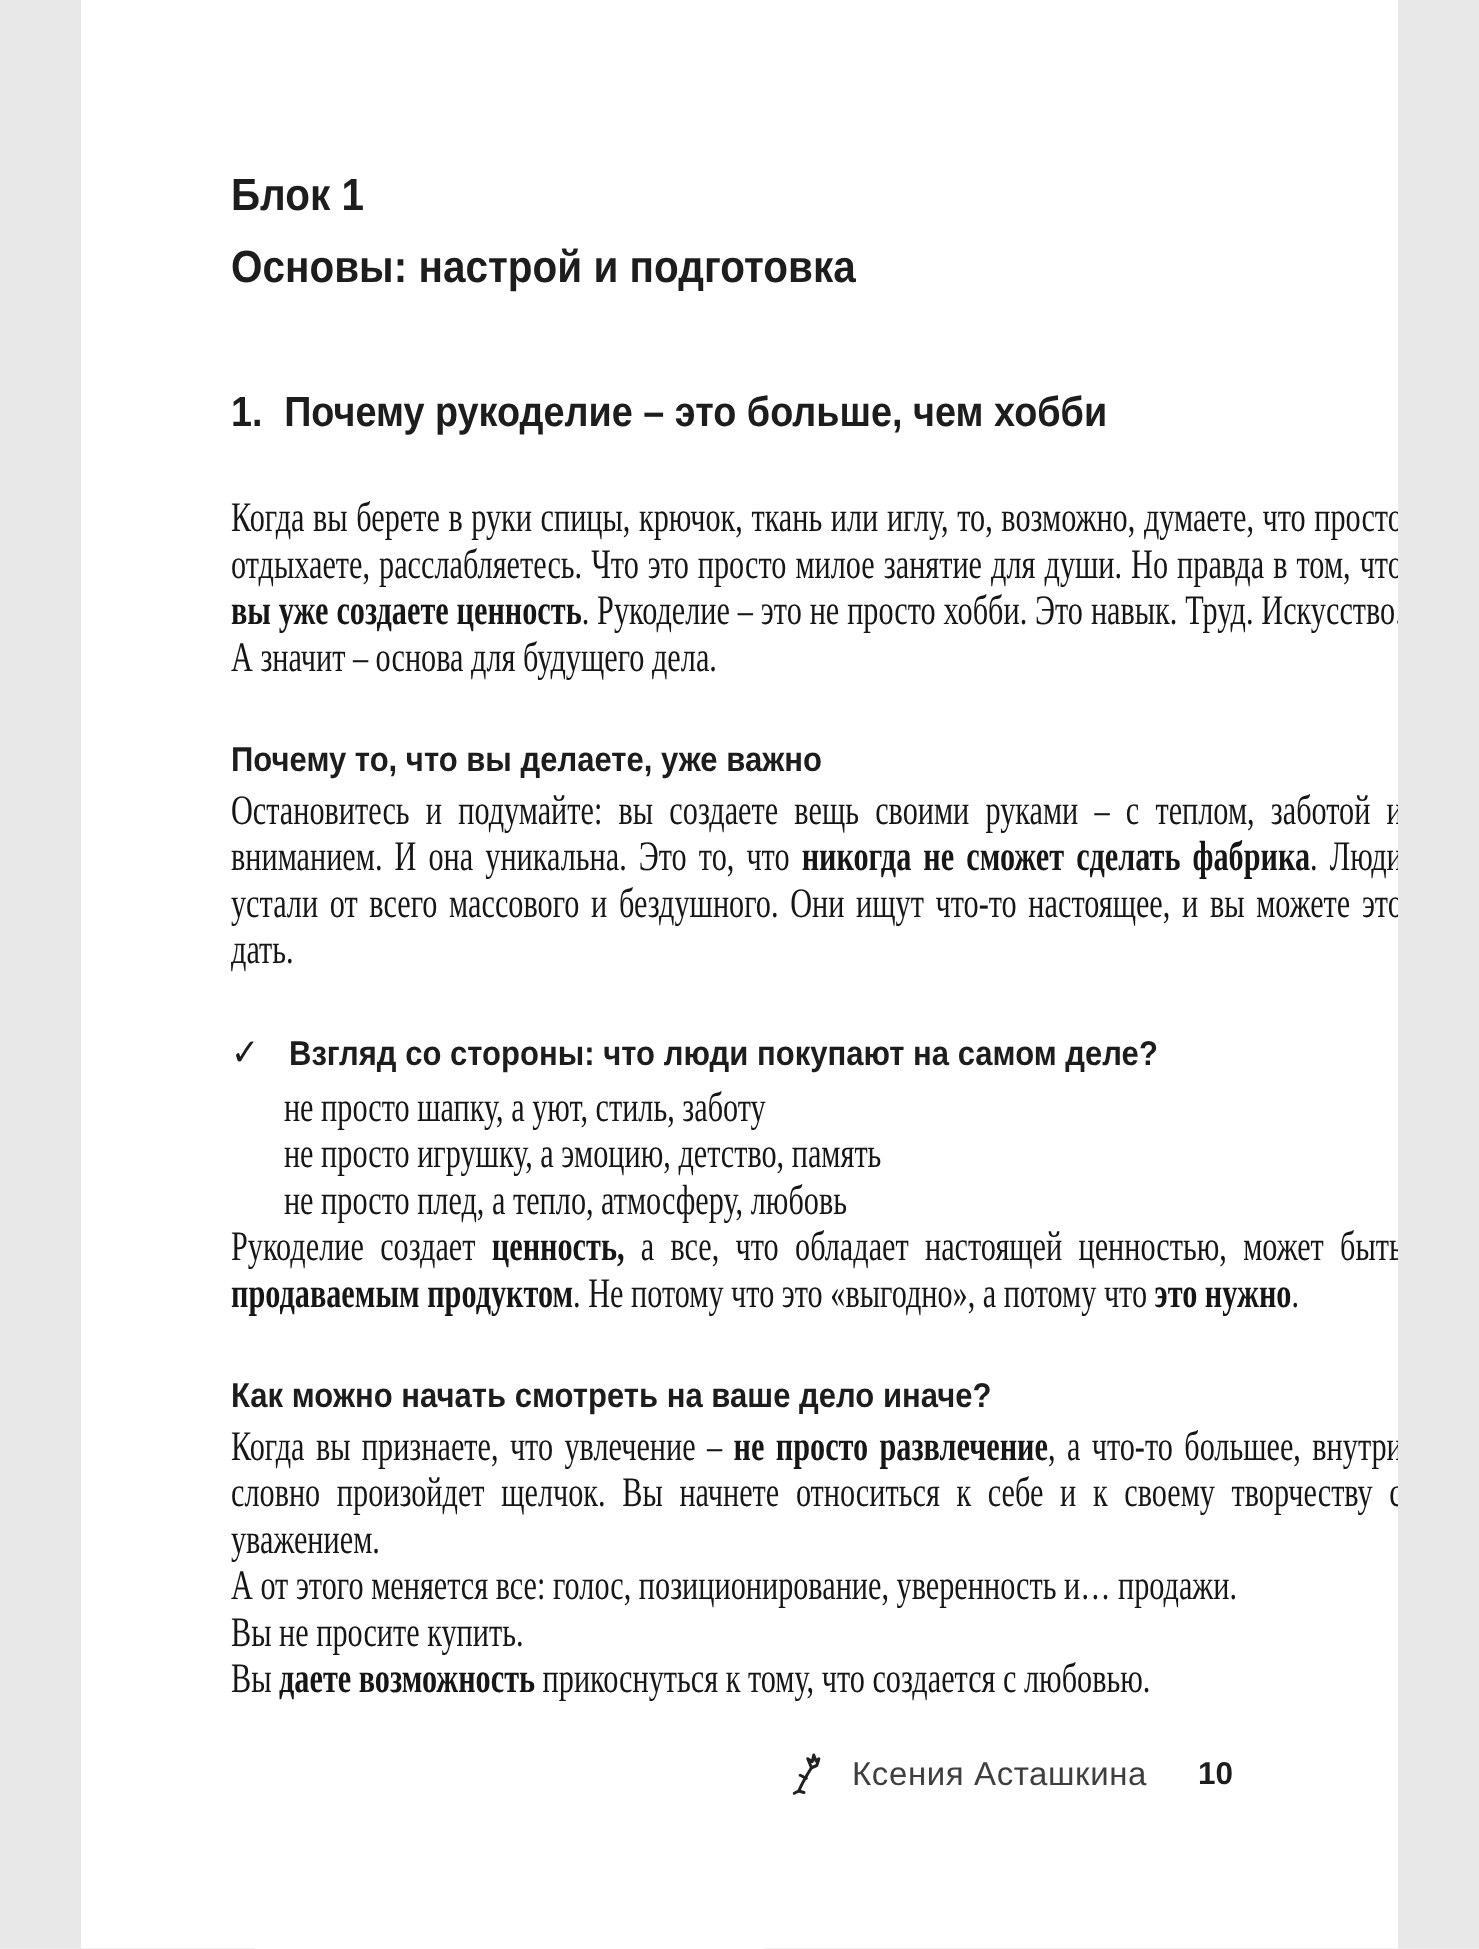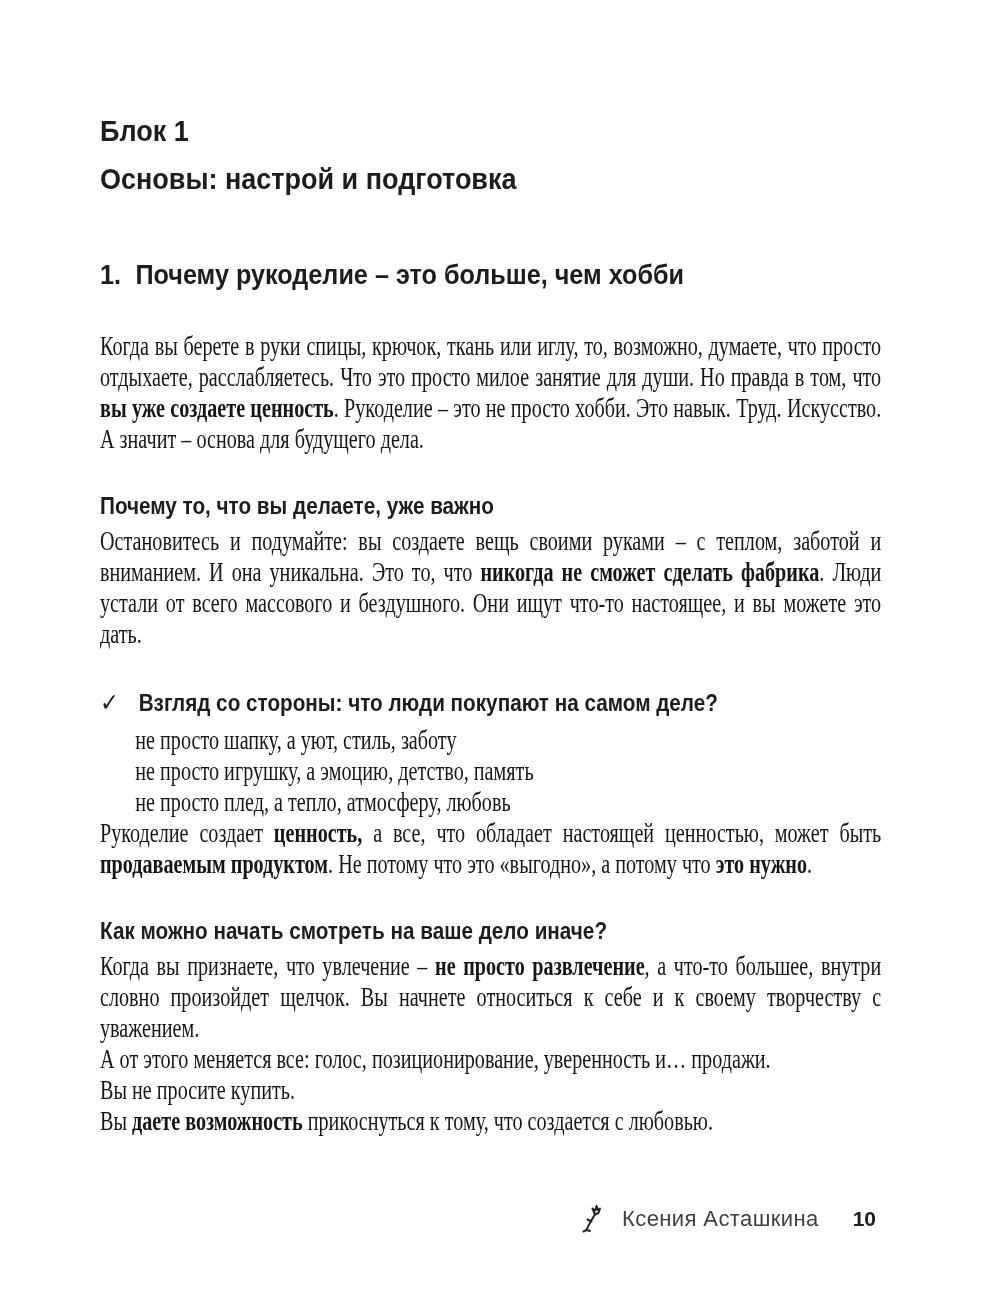--- a/index.html
+++ b/index.html
@@ -1,19 +1,19 @@
 <!DOCTYPE html>
 <html lang="ru"><head>
 <meta charset="utf-8">
 <title>Book page</title>
 <style>
   html, body { margin: 0; padding: 0; background: #e8e8e8; }
   .page {
     position: relative;
-    width: 986px;
+    width: 878px;
     height: 1299px;
     margin: 0 auto;
     background: #ffffff;
     overflow: hidden;
     color: #1a1a1a;
     font-family: "Liberation Serif", serif;
   }
   .content { margin-left: 100px; }
 
   
@@ -70,21 +70,21 @@
     color: #1d1d1d;
   }
   .check-title { transform: none; font-size: 23px; line-height: 30px; }
 
   .list { margin-top: 6px; padding-left: 49px; }
   .list .list-item { display: block; }
 
   
   .footer {
     position: absolute;
-    top: 1204px;
+    top: 1168px;
     right: 110px;
     display: flex;
     align-items: center;
     justify-content: flex-end;
   }
   .footer .logo { width: 19px; height: 29px; margin-right: 21px; }
   .footer .author {
     font-family: "Liberation Sans", sans-serif;
     font-weight: 400;
     font-size: 22px;

